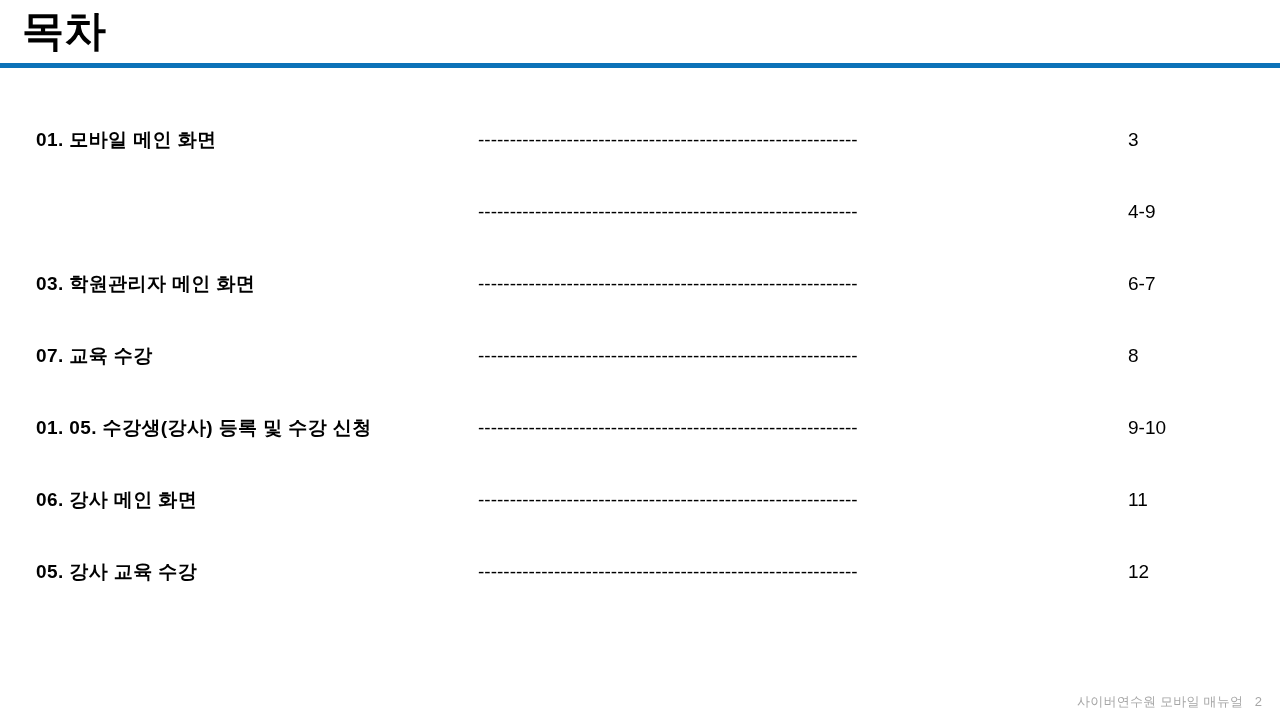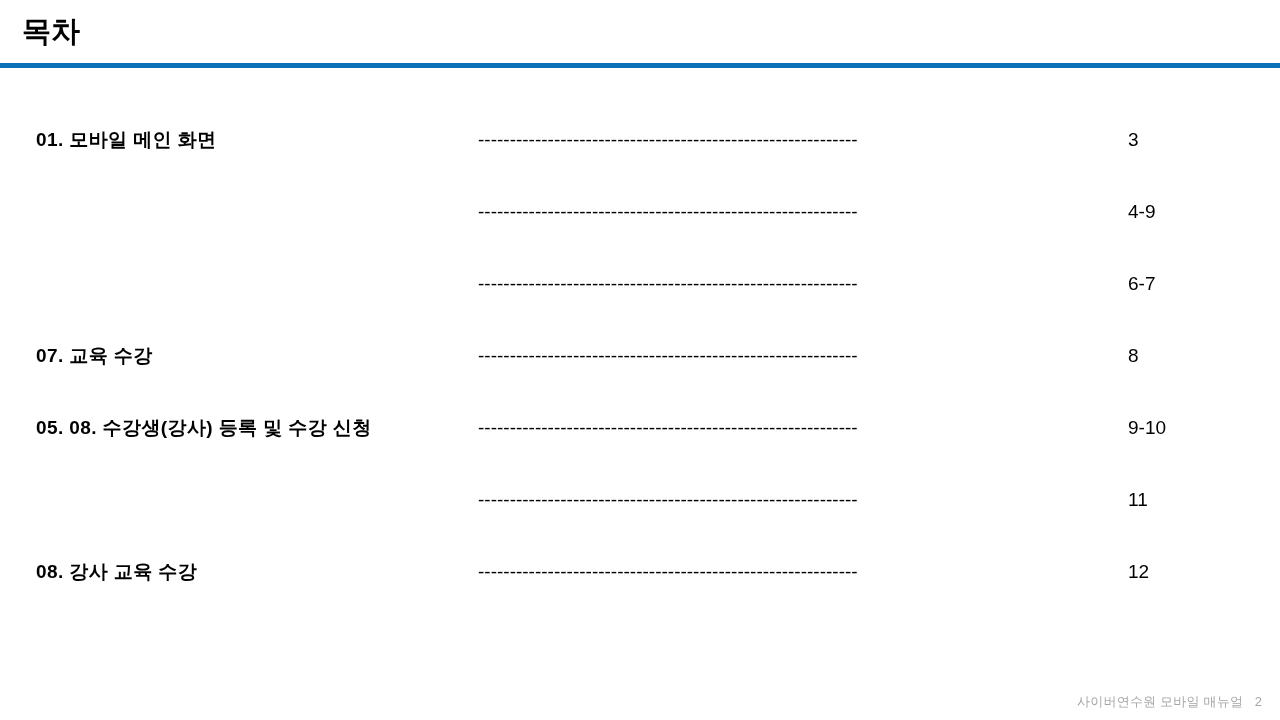--- a/index.html
+++ b/index.html
@@ -22,21 +22,21 @@
     position: absolute;
     left: 0;
     top: 0;
     width: 1280px;
     height: 68px;
   }
   .slide-title {
     position: absolute;
     left: 22px;
     top: 7px;
-    font-size: 29px;
+    font-size: 42px;
     font-weight: bold;
     line-height: 48px;
     letter-spacing: 0px;
     color: #000000;
     white-space: nowrap;
   }
   .title-rule {
     position: absolute;
     left: 0;
     top: 63px;
@@ -122,43 +122,45 @@
     <span class="toc-leader">------------------------------------------------------------</span>
     <span class="toc-page">3</span>
   </div>
 
   <div class="toc-row">
     <span class="toc-leader">------------------------------------------------------------</span>
     <span class="toc-page">4-9</span>
   </div>
 
   <div class="toc-row">
+    <span class="toc-label">03. 학원관리자 메인 화면</span>
     <span class="toc-leader">------------------------------------------------------------</span>
     <span class="toc-page">6-7</span>
   </div>
 
   <div class="toc-row">
     <span class="toc-label">07. 교육 수강</span>
     <span class="toc-leader">------------------------------------------------------------</span>
     <span class="toc-page">8</span>
   </div>
 
   <div class="toc-row">
-    <span class="toc-label">05. 08. 수강생(강사) 등록 및 수강 신청</span>
+    <span class="toc-label">01. 05. 수강생(강사) 등록 및 수강 신청</span>
     <span class="toc-leader">------------------------------------------------------------</span>
     <span class="toc-page">9-10</span>
   </div>
 
   <div class="toc-row">
+    <span class="toc-label">06. 강사 메인 화면</span>
     <span class="toc-leader">------------------------------------------------------------</span>
     <span class="toc-page">11</span>
   </div>
 
   <div class="toc-row">
-    <span class="toc-label">08. 강사 교육 수강</span>
+    <span class="toc-label">05. 강사 교육 수강</span>
     <span class="toc-leader">------------------------------------------------------------</span>
     <span class="toc-page">12</span>
   </div>
 
 </div>
 
 <div class="slide-footer">
   <span class="footer-text">사이버연수원 모바일 매뉴얼</span>
   <span class="footer-pagenum">2</span>
 </div>

